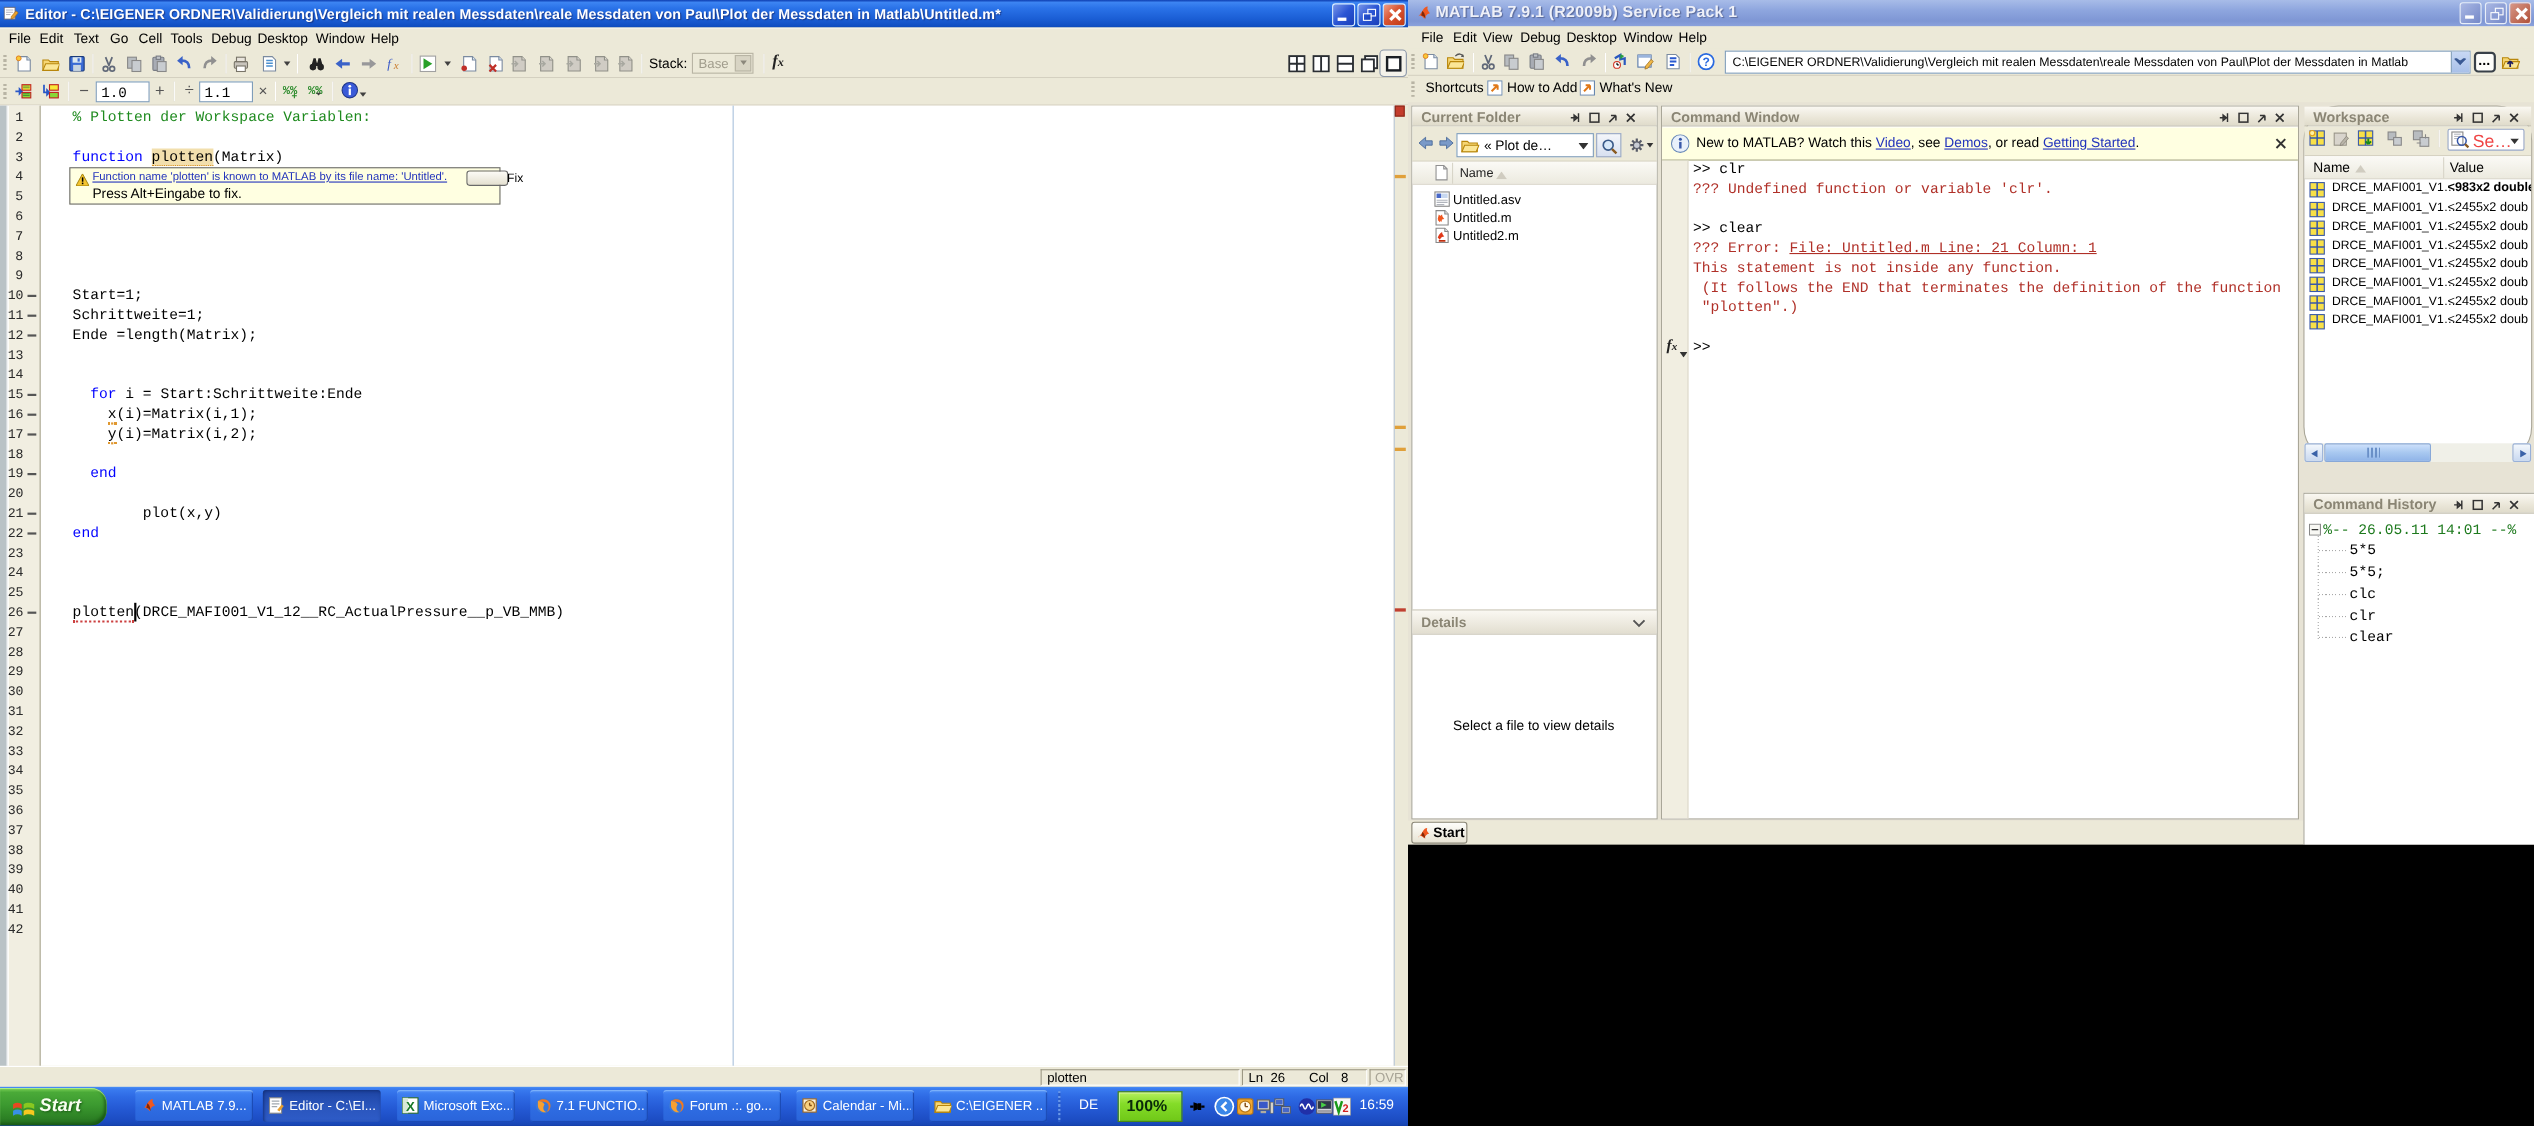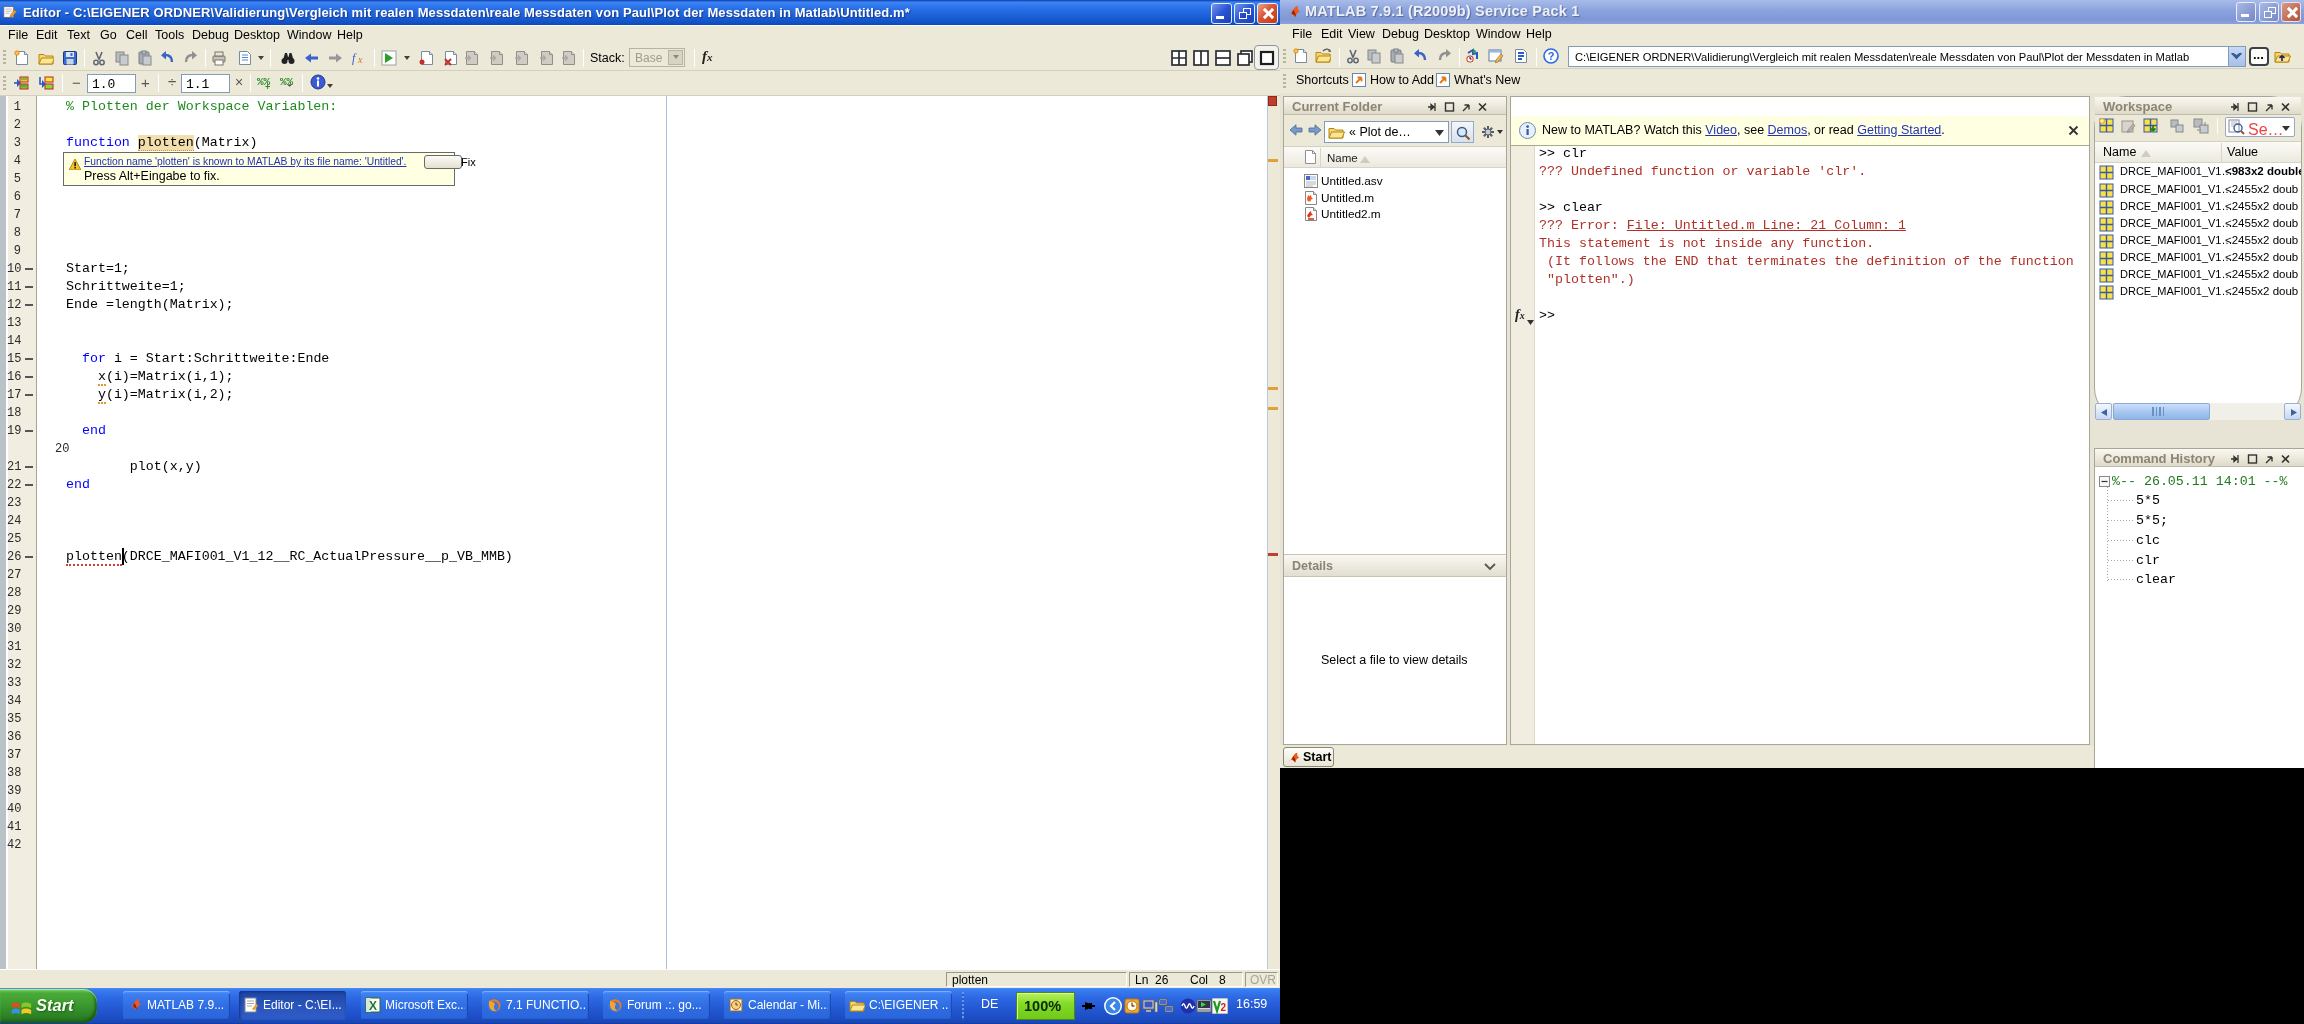--- a/index.html
+++ b/index.html
@@ -299,21 +299,21 @@
           <div class="lnum" style="top:236px;">14</div>
           <div class="lnum" style="top:254px;">15</div>
           <div class="ldash" style="top:262px;"></div>
           <div class="lnum" style="top:272px;">16</div>
           <div class="ldash" style="top:280px;"></div>
           <div class="lnum" style="top:290px;">17</div>
           <div class="ldash" style="top:298px;"></div>
           <div class="lnum" style="top:308px;">18</div>
           <div class="lnum" style="top:326px;">19</div>
           <div class="ldash" style="top:334px;"></div>
-          <div class="lnum" style="top:344px;padding-left:48px;">20</div>
+          <div class="lnum" style="top:344px;">20</div>
           <div class="lnum" style="top:362px;">21</div>
           <div class="ldash" style="top:370px;"></div>
           <div class="lnum" style="top:380px;">22</div>
           <div class="ldash" style="top:388px;"></div>
           <div class="lnum" style="top:398px;">23</div>
           <div class="lnum" style="top:416px;">24</div>
           <div class="lnum" style="top:434px;">25</div>
           <div class="lnum" style="top:452px;">26</div>
           <div class="ldash" style="top:460px;"></div>
           <div class="lnum" style="top:470px;">27</div>
@@ -686,20 +686,29 @@
         <div class="abs" style="left:37px;top:110px;font-size:11.8px;">Untitled2.m</div>
         <div class="abs" style="left:0;top:457px;width:222px;height:23px;background:linear-gradient(180deg,#faf8f2,#e2ded0);border-top:1px solid #c8c4b4;border-bottom:1px solid #c8c4b4;">
           <span style="position:absolute;left:8px;top:4px;font-size:12.5px;font-weight:bold;color:#8a8574;">Details</span>
           <svg style="position:absolute;right:10px;top:8px;" width="12" height="8" viewBox="0 0 12 8">
             <path d="M1 1l5 5 5-5" stroke="#555" stroke-width="1.8" fill="none"></path>
           </svg>
         </div>
         <div class="abs" style="left:37px;top:556px;font-size:12.5px;">Select a file to view details</div>
       </div>
       <div class="panel" style="left:230px;top:96px;width:580px;height:649px;">
+        <div class="ptitle">
+          <span class="pt">Command Window</span>
+          <svg class="abs" style="left:506px;top:5px;" width="60" height="10" viewBox="0 0 60 10">
+<path d="M8 1v8M1 5h6M4 2.5L7 5 4 7.5z" stroke="#333" stroke-width="1.3" fill="none"></path>
+<rect x="18.5" y="1" width="8" height="8" fill="none" stroke="#333" stroke-width="1.4"></rect>
+<path d="M36 9L42 3M42 3h-4.5M42 3v4.5" stroke="#333" stroke-width="1.4" fill="none"></path>
+<path d="M52 1.5l7 7M59 1.5l-7 7" stroke="#333" stroke-width="1.6"></path>
+          </svg>
+        </div>
         <div class="abs" style="left:0;top:19px;width:578px;height:30px;background:#ffffe1;border-bottom:1px solid #a8a88a;">
 <svg class="abs" style="left:8px;top:6px;" width="17" height="17" viewBox="0 0 17 17">
             <circle cx="8.5" cy="8.5" r="8" fill="#e8f0fa" stroke="#6888b8"></circle>
             <rect x="7.5" y="7" width="2.2" height="6" fill="#3858a8"></rect>
             <circle cx="8.6" cy="4.6" r="1.4" fill="#3858a8"></circle>
           </svg>
 <span style="position:absolute;left:31px;top:7px;font-size:12.5px;">New to MATLAB? Watch this <span style="color:#2233bb;text-decoration:underline;">Video</span>, see <span style="color:#2233bb;text-decoration:underline;">Demos</span>, or read <span style="color:#2233bb;text-decoration:underline;">Getting Started</span>.</span>
 <svg class="abs" style="left:557px;top:9px;" width="11" height="11" viewBox="0 0 11 11">
             <path d="M1.5 1.5l8 8M9.5 1.5l-8 8" stroke="#333" stroke-width="1.8"></path>
           </svg>

